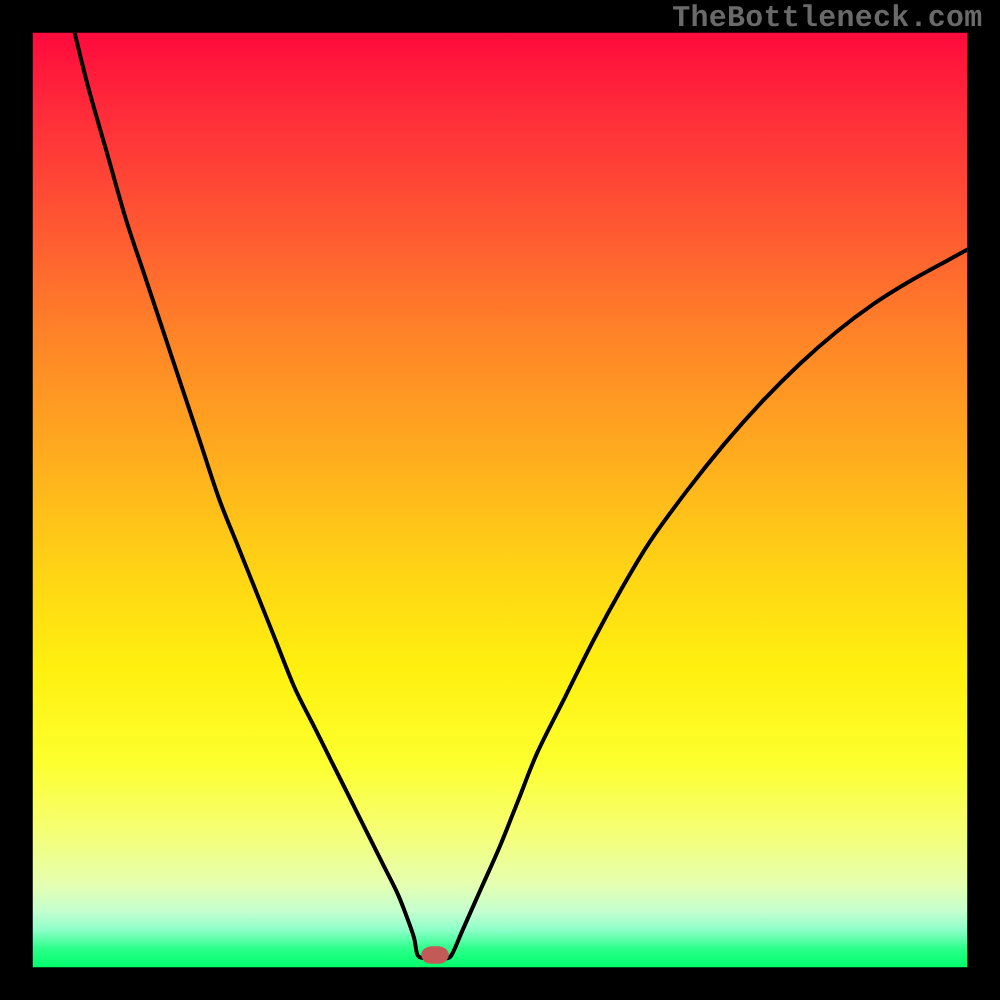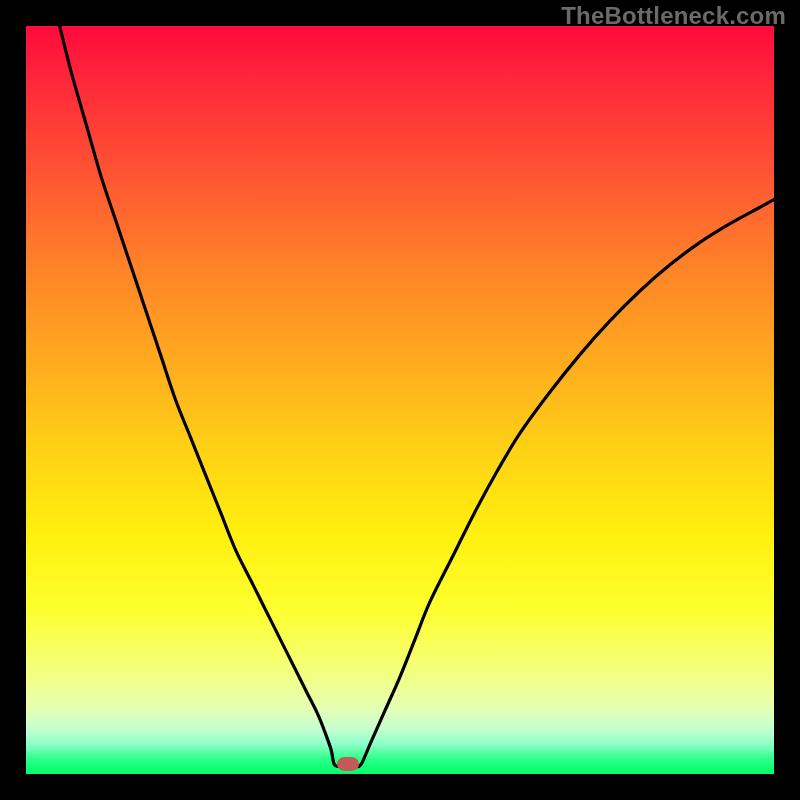--- a/index.html
+++ b/index.html
@@ -11,20 +11,21 @@
     overflow: hidden;
     font-family: Arial, Helvetica, sans-serif;
   }
   .frame {
     position: absolute;
     left: 0;
     top: 0;
     width: 800px;
     height: 800px;
     background: #000000;
+    font-family: Liberation Mono, monospace;
   }
   .plot-area {
     position: absolute;
     left: 26px;
     top: 26px;
     width: 748px;
     height: 748px;
     overflow: hidden;
   }
   .gradient-bg {

